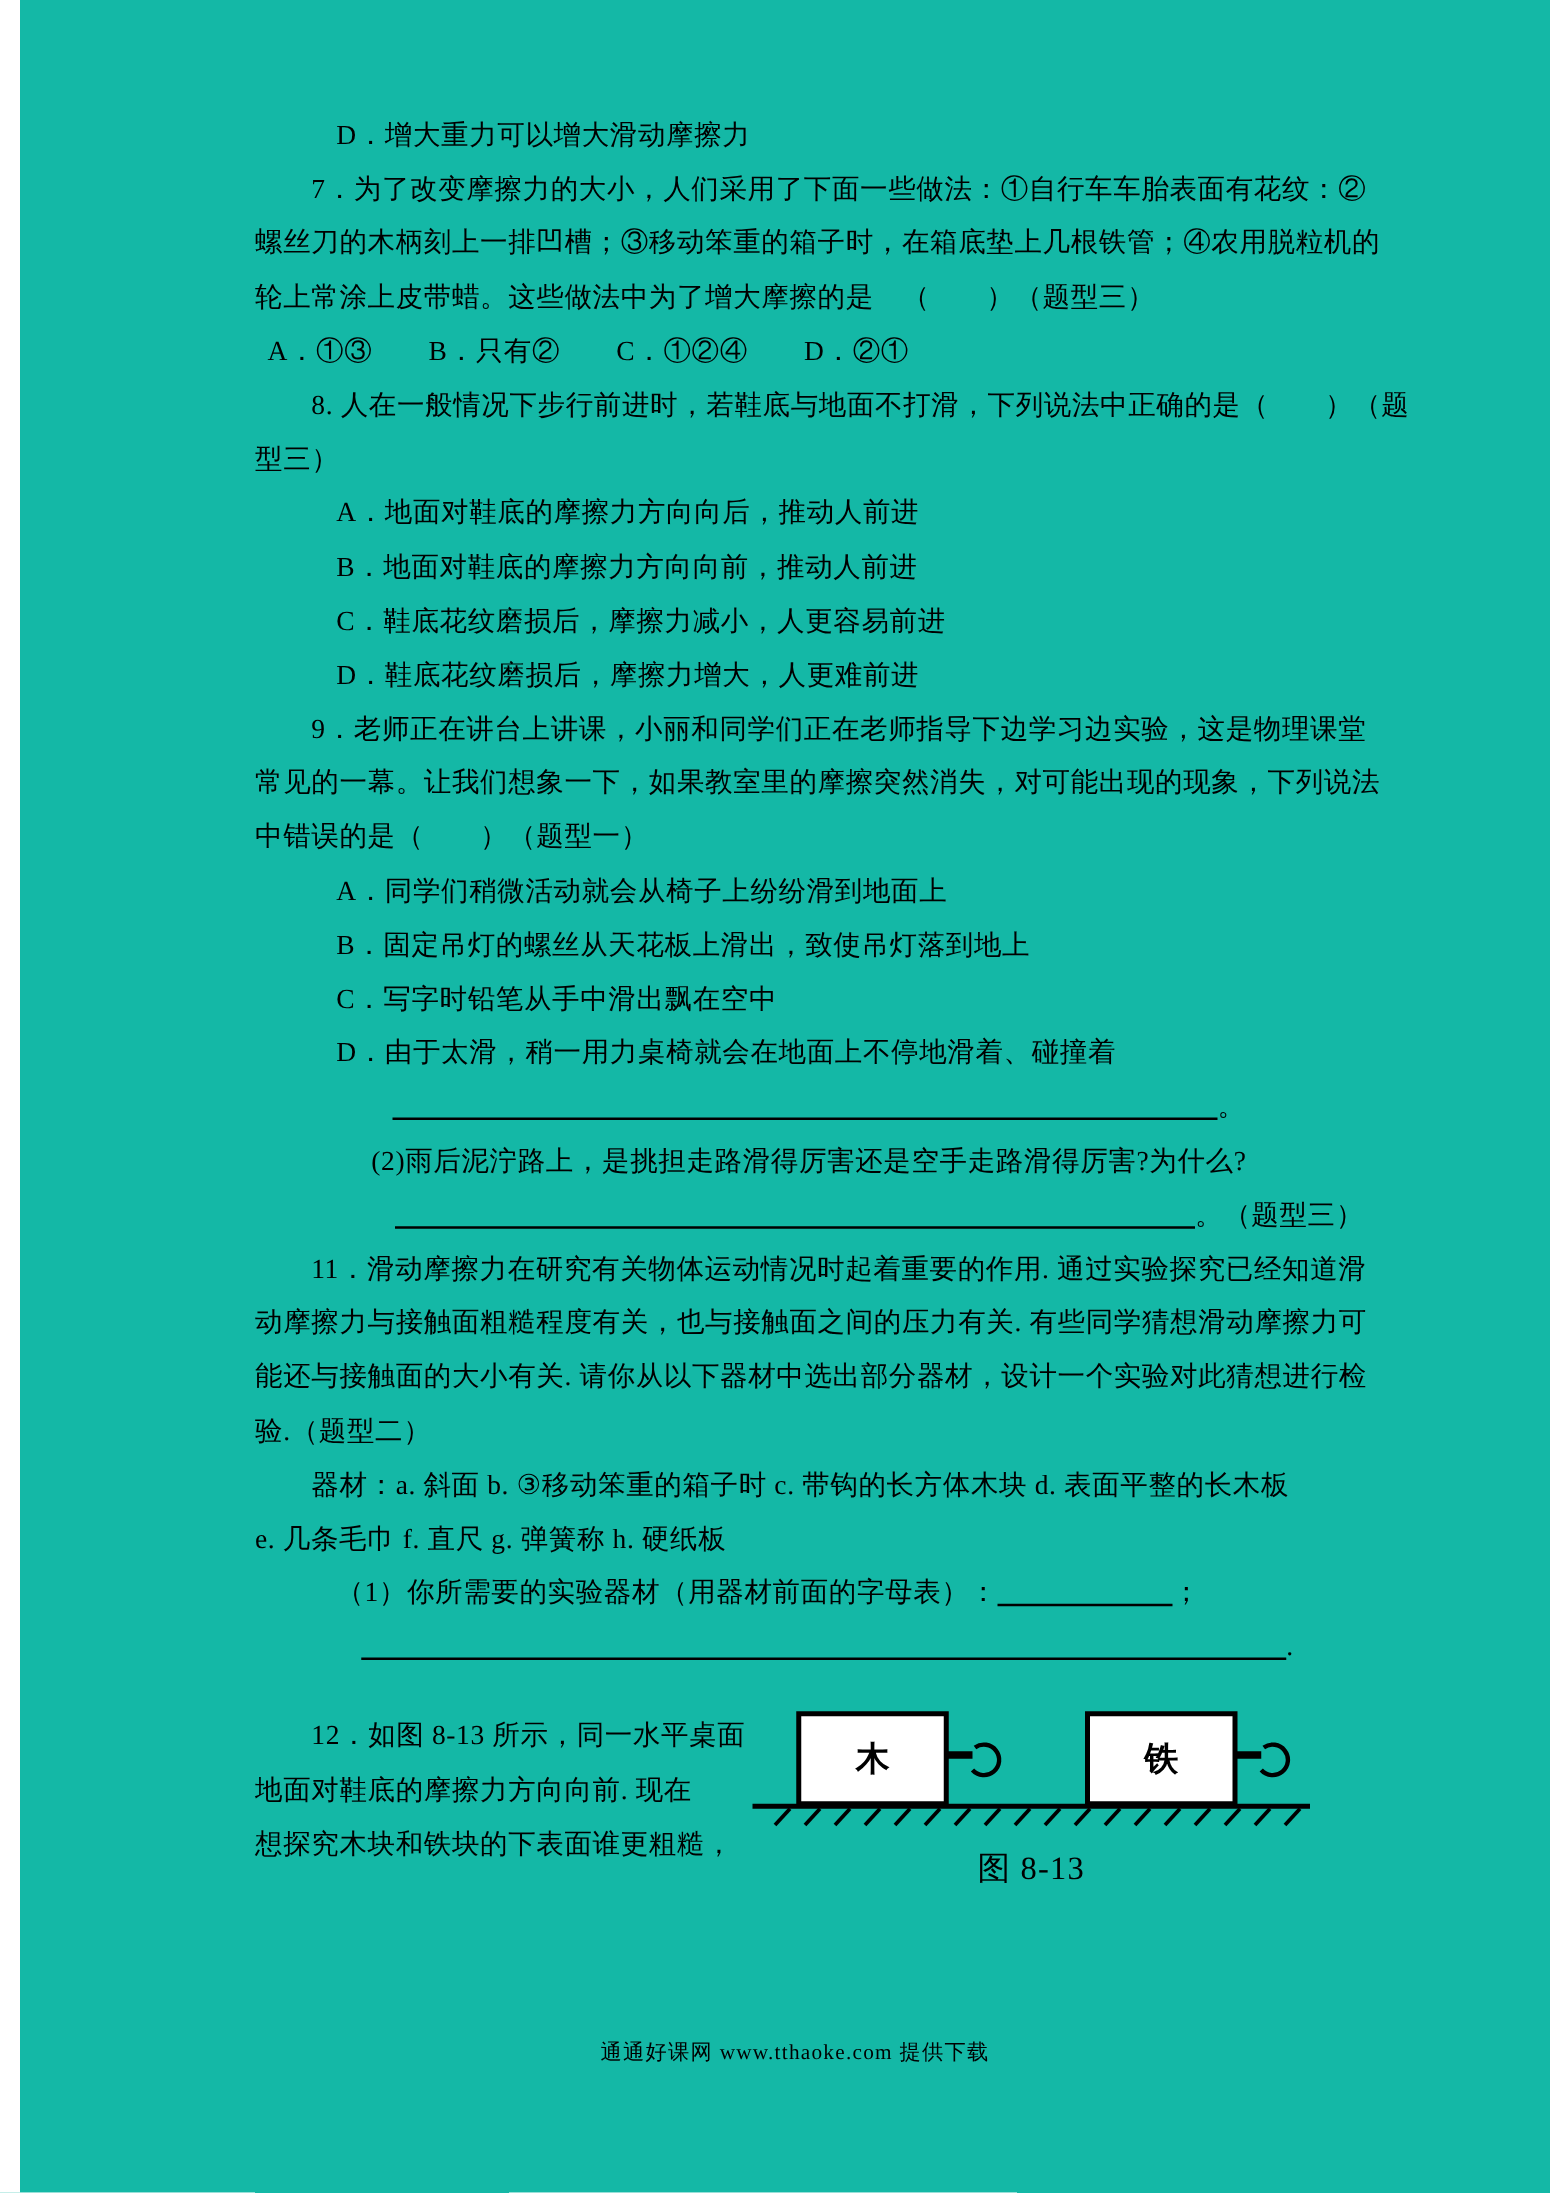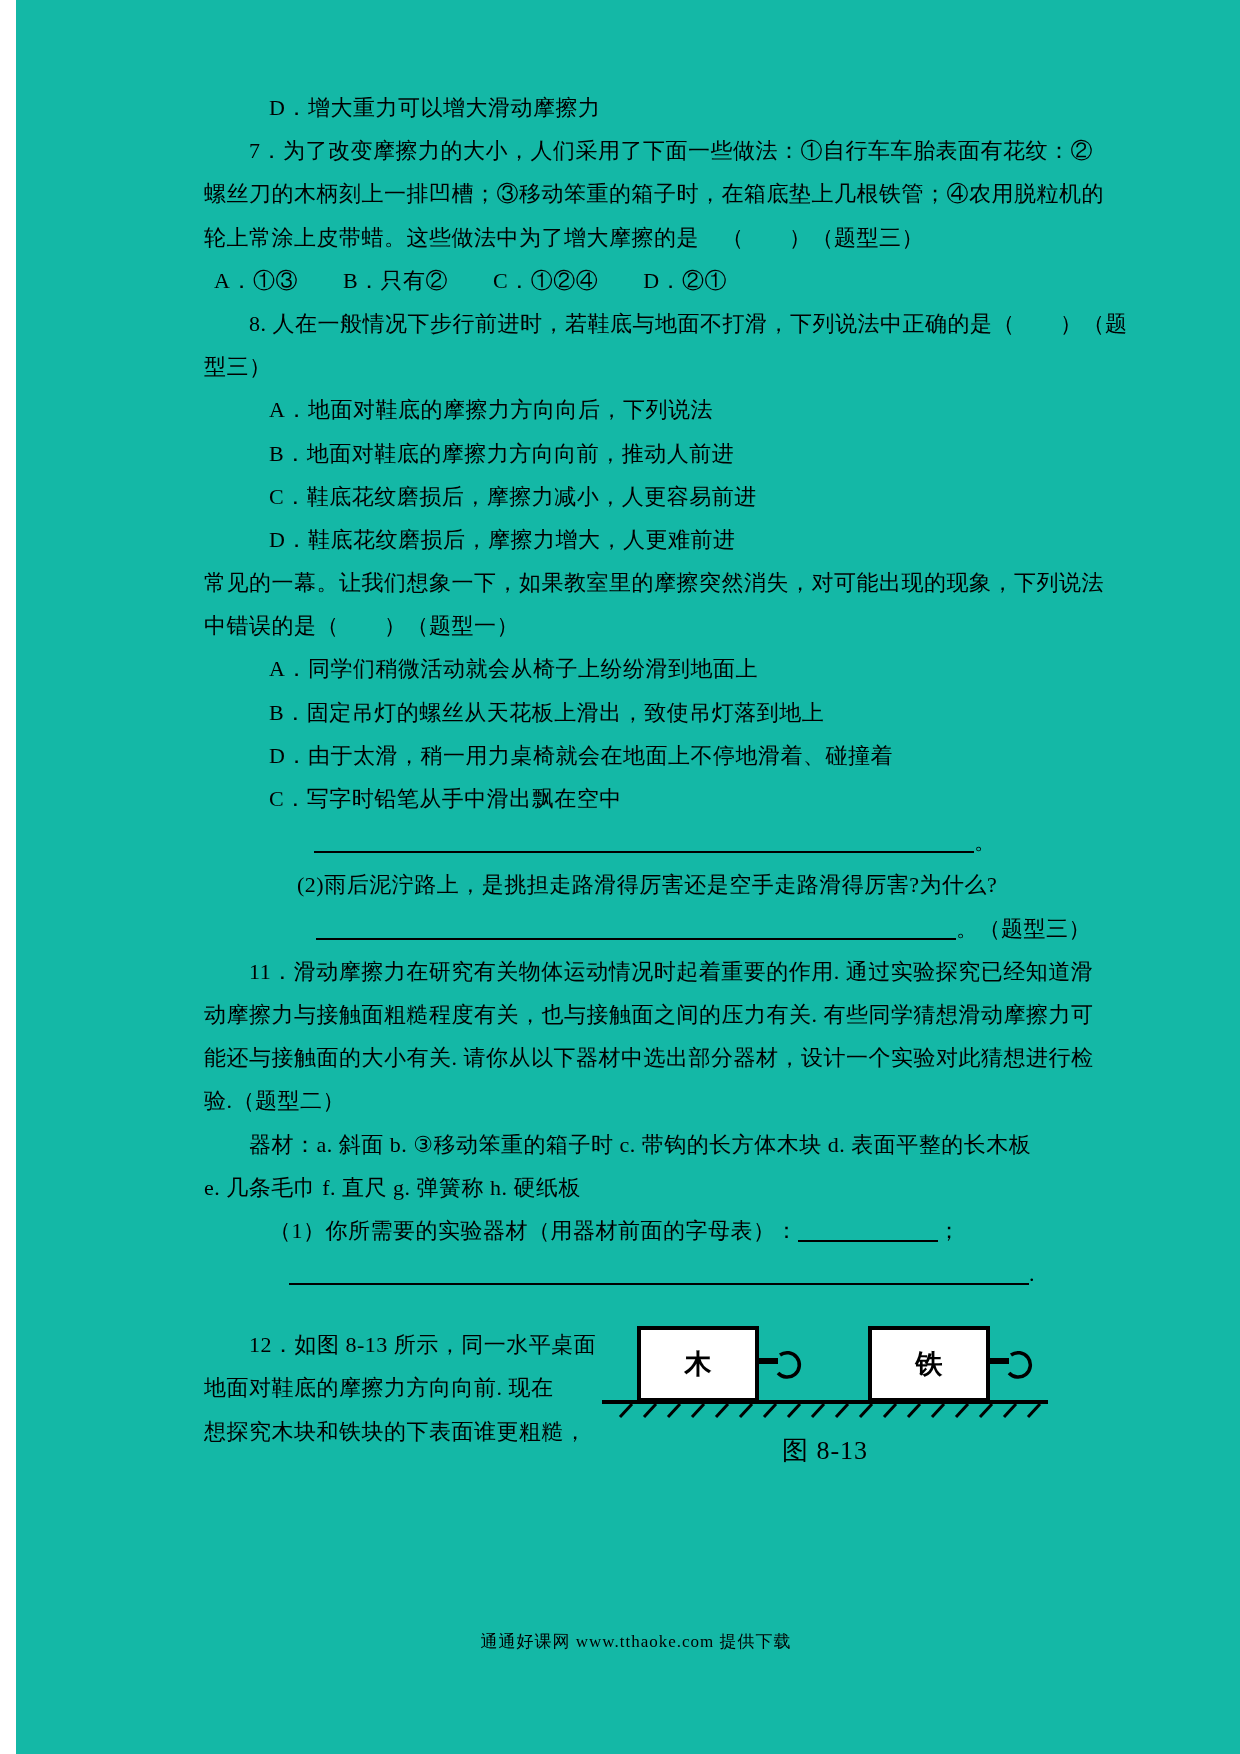--- a/index.html
+++ b/index.html
@@ -62,31 +62,32 @@
 
   <div class="ln ind-opt">D．增大重力可以增大滑动摩擦力</div>
 
   <div class="ln ind-para">7．为了改变摩擦力的大小，人们采用了下面一些做法：①自行车车胎表面有花纹：②</div>
   <div class="ln">螺丝刀的木柄刻上一排凹槽；③移动笨重的箱子时，在箱底垫上几根铁管；④农用脱粒机的</div>
   <div class="ln">轮上常涂上皮带蜡。这些做法中为了增大摩擦的是　（　　）（题型三）</div>
   <div class="ln ind-optrow">A．①③　　B．只有②　　C．①②④　　D．②①</div>
 
   <div class="ln ind-para">8. 人在一般情况下步行前进时，若鞋底与地面不打滑，下列说法中正确的是（　　）（题</div>
   <div class="ln">型三）</div>
-  <div class="ln ind-opt">A．地面对鞋底的摩擦力方向向后，下列说法</div>
+  <div class="ln ind-opt">A．地面对鞋底的摩擦力方向向后，推动人前进</div>
   <div class="ln ind-opt">B．地面对鞋底的摩擦力方向向前，推动人前进</div>
   <div class="ln ind-opt">C．鞋底花纹磨损后，摩擦力减小，人更容易前进</div>
   <div class="ln ind-opt">D．鞋底花纹磨损后，摩擦力增大，人更难前进</div>
 
+  <div class="ln ind-para">9．老师正在讲台上讲课，小丽和同学们正在老师指导下边学习边实验，这是物理课堂</div>
   <div class="ln">常见的一幕。让我们想象一下，如果教室里的摩擦突然消失，对可能出现的现象，下列说法</div>
   <div class="ln">中错误的是（　　）（题型一）</div>
   <div class="ln ind-opt">A．同学们稍微活动就会从椅子上纷纷滑到地面上</div>
   <div class="ln ind-opt">B．固定吊灯的螺丝从天花板上滑出，致使吊灯落到地上</div>
+  <div class="ln ind-opt">C．写字时铅笔从手中滑出飘在空中</div>
   <div class="ln ind-opt">D．由于太滑，稍一用力桌椅就会在地面上不停地滑着、碰撞着</div>
-  <div class="ln ind-opt">C．写字时铅笔从手中滑出飘在空中</div>
 
   <div class="ln" style="padding-left:110px">
     <span class="blank" style="width:660px"></span><span>。</span>
   </div>
   <div class="ln ind-sub">(2)雨后泥泞路上，是挑担走路滑得厉害还是空手走路滑得厉害?为什么?</div>
   <div class="ln" style="padding-left:112px">
     <span class="blank" style="width:640px"></span><span>。（题型三）</span>
   </div>
 
   <div class="ln ind-para">11．滑动摩擦力在研究有关物体运动情况时起着重要的作用. 通过实验探究已经知道滑</div>

